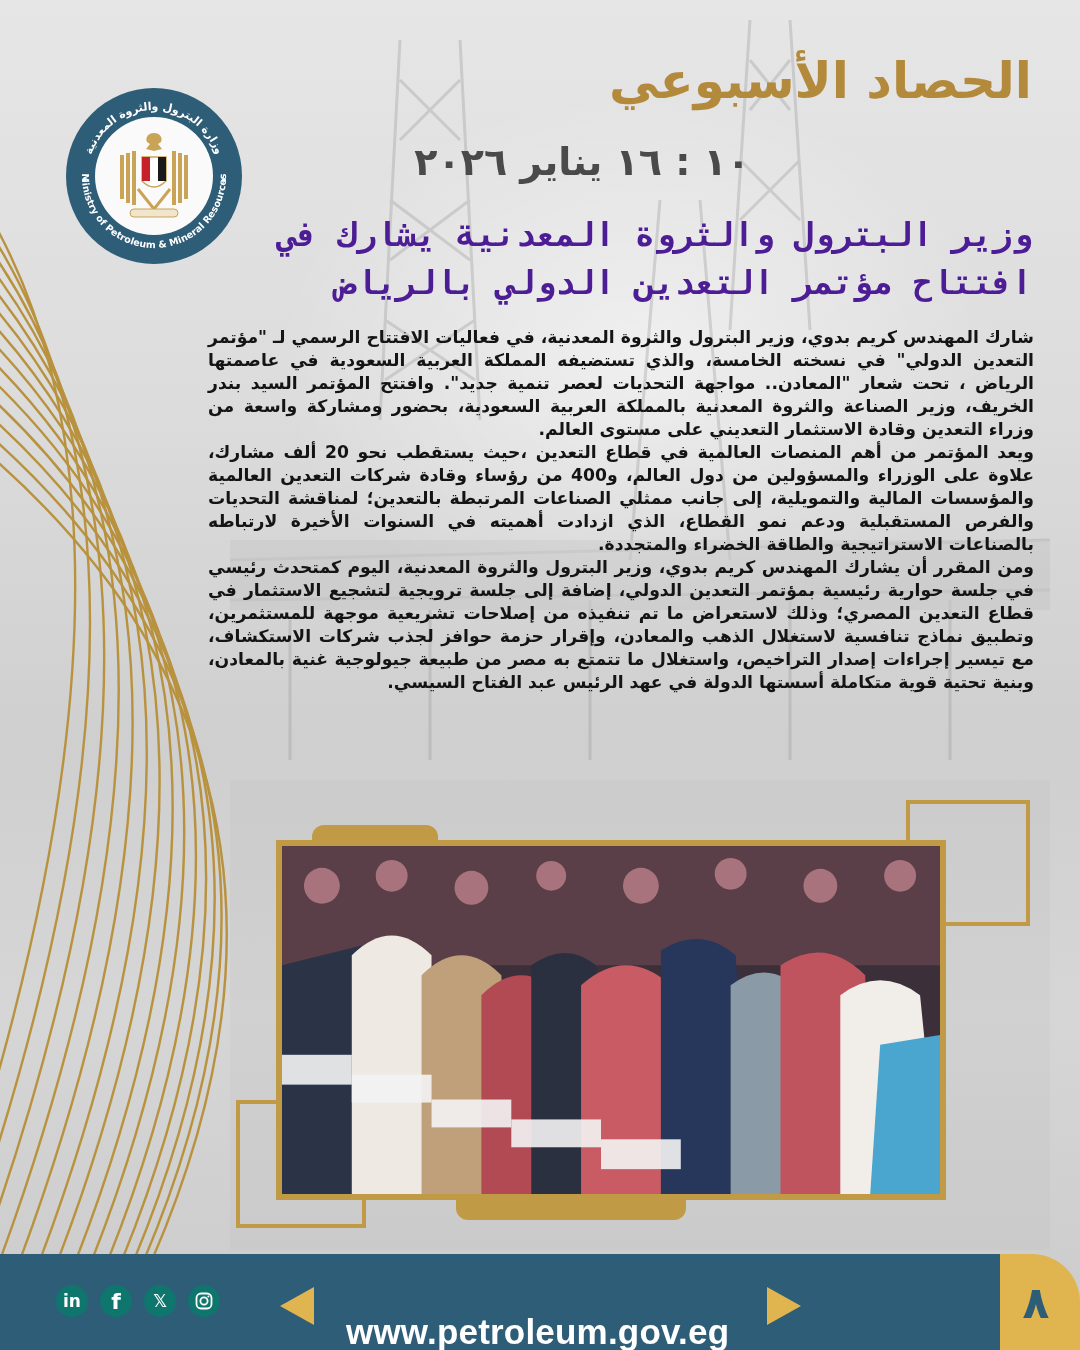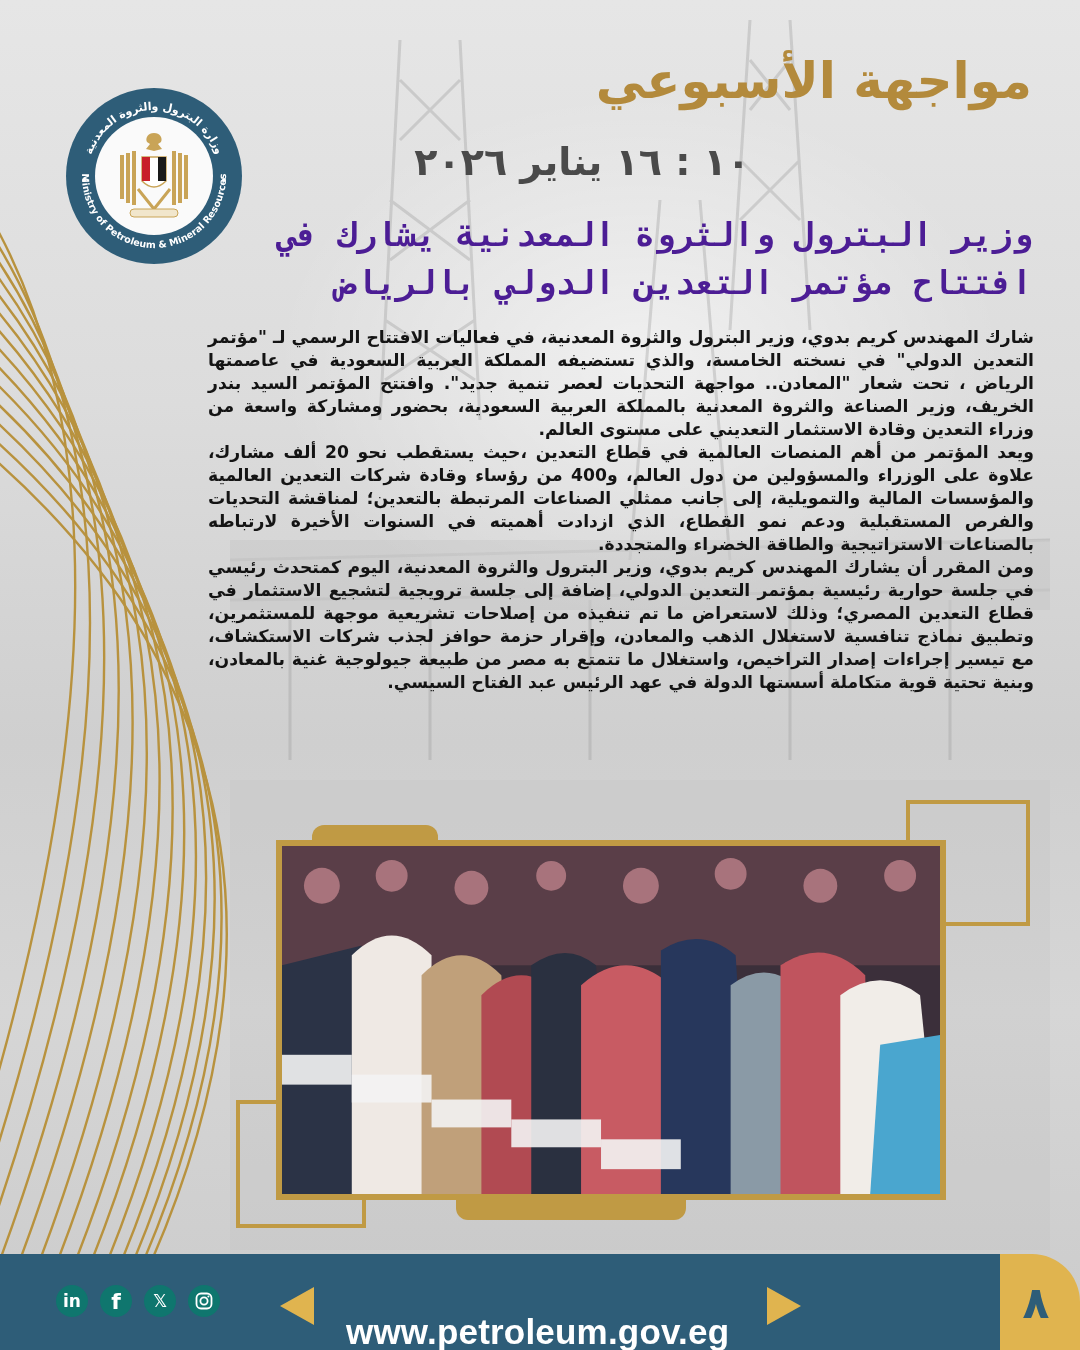--- a/index.html
+++ b/index.html
@@ -186,21 +186,21 @@
       </g>
       <path d="M30 28 L54 28 L54 52 Q42 64 30 52 Z" fill="#fff" stroke="#c9a457" stroke-width="1.5"></path>
       <rect x="30" y="28" width="8" height="24" fill="#c8202a"></rect>
       <rect x="46" y="28" width="8" height="24" fill="#1a1a1a"></rect>
       <path d="M26 60 L42 80 L58 60" fill="none" stroke="#c9a457" stroke-width="3"></path>
       <rect x="18" y="80" width="48" height="8" rx="4" fill="#f1e6cc" stroke="#c9a457"></rect>
     </svg>
   </div>
 </div>
 
-<div class="title">مواجهة الأسبوعي</div>
+<div class="title">الحصاد الأسبوعي</div>
 <div class="date">
   <span>١٠ : ١٦ يناير ٢٠٢٦</span>
 </div>
 
 <div class="headline">وزير البترول والثروة المعدنية يشارك في افتتاح مؤتمر التعدين الدولي بالرياض</div>
 
 <div class="body-text">
   <p>شارك المهندس كريم بدوي، وزير البترول والثروة المعدنية، في فعاليات الافتتاح الرسمي لـ "مؤتمر التعدين الدولي" في نسخته الخامسة، والذي تستضيفه المملكة العربية السعودية في عاصمتها الرياض ، تحت شعار "المعادن.. مواجهة التحديات لعصر تنمية جديد". وافتتح المؤتمر السيد بندر الخريف، وزير الصناعة والثروة المعدنية بالمملكة العربية السعودية، بحضور ومشاركة واسعة من وزراء التعدين وقادة الاستثمار التعديني على مستوى العالم.</p>
   <p>ويعد المؤتمر من أهم المنصات العالمية في قطاع التعدين ،حيث يستقطب نحو 20 ألف مشارك، علاوة على الوزراء والمسؤولين من دول العالم، و400 من رؤساء وقادة شركات التعدين العالمية والمؤسسات المالية والتمويلية، إلى جانب ممثلي الصناعات المرتبطة بالتعدين؛ لمناقشة التحديات والفرص المستقبلية ودعم نمو القطاع، الذي ازدادت أهميته في السنوات الأخيرة لارتباطه بالصناعات الاستراتيجية والطاقة الخضراء والمتجددة.</p>
   <p>ومن المقرر أن يشارك المهندس كريم بدوي، وزير البترول والثروة المعدنية، اليوم كمتحدث رئيسي في جلسة حوارية رئيسية بمؤتمر التعدين الدولي، إضافة إلى جلسة ترويجية لتشجيع الاستثمار في قطاع التعدين المصري؛ وذلك لاستعراض ما تم تنفيذه من إصلاحات تشريعية موجهة للمستثمرين، وتطبيق نماذج تنافسية لاستغلال الذهب والمعادن، وإقرار حزمة حوافز لجذب شركات الاستكشاف، مع تيسير إجراءات إصدار التراخيص، واستغلال ما تتمتع به مصر من طبيعة جيولوجية غنية بالمعادن، وبنية تحتية قوية متكاملة أسستها الدولة في عهد الرئيس عبد الفتاح السيسي.</p>

